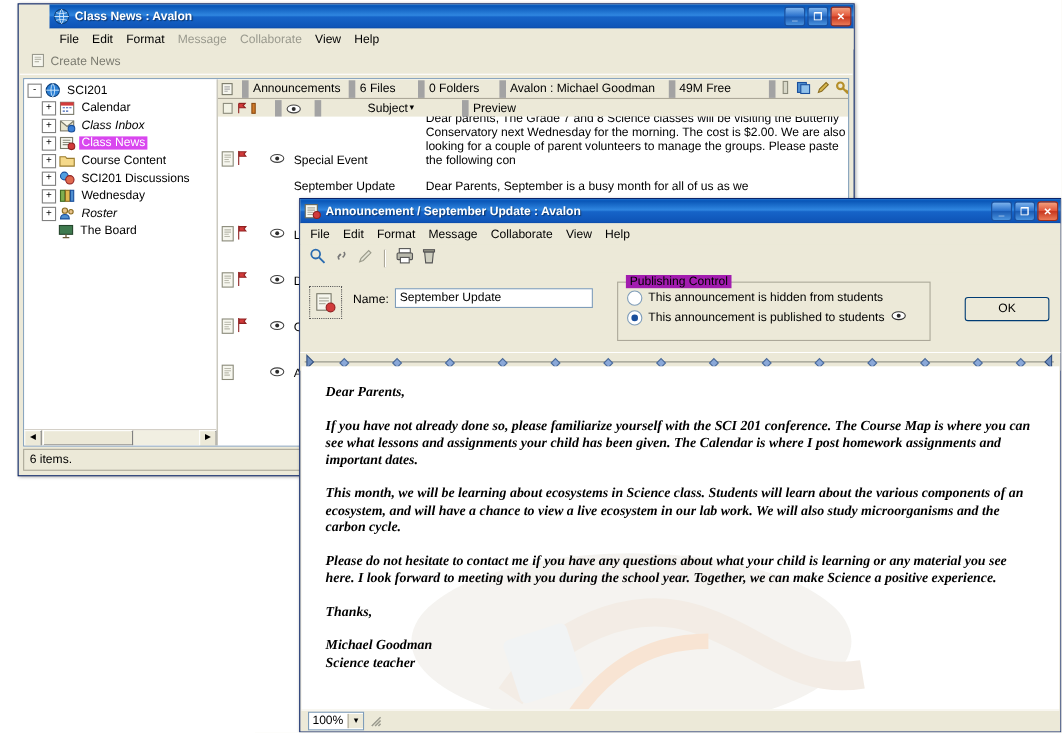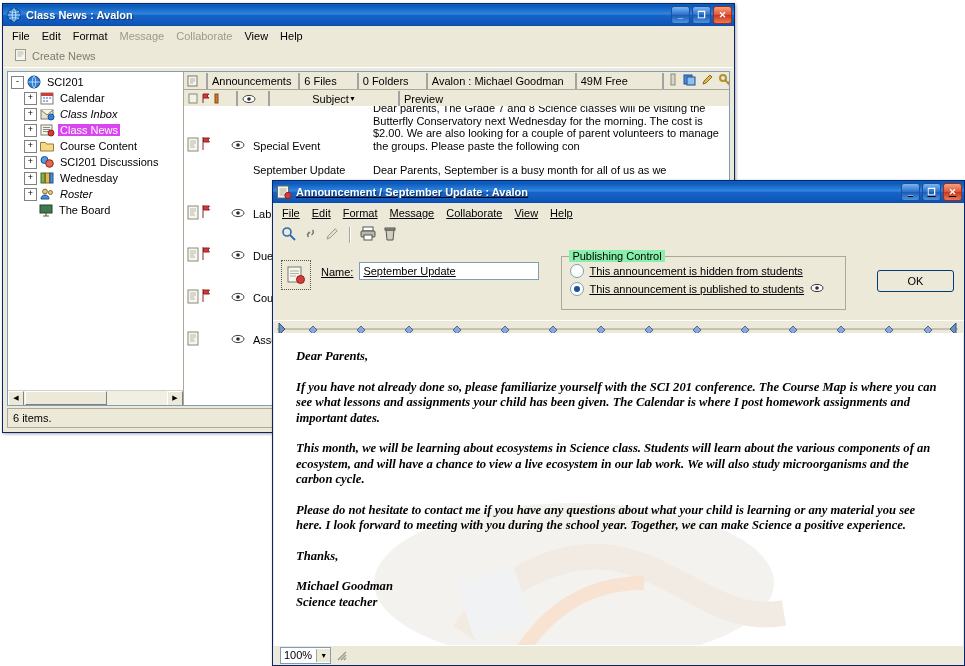--- a/index.html
+++ b/index.html
@@ -80,22 +80,22 @@
   .menubar .mi.disabled { color: #9a9a8e; }
   .tb-sep {
     width: 1px; height: 16px;
     background: #aca899;
     border-right: 1px solid #ffffff;
     margin: 0 2px;
   }
 
   
   #win-classnews {
-    left: 2px; top: 3px;
-    width: 731px; height: 428px;
+    left: 16px; top: 3px;
+    width: 731px; height: 428px; padding-left: 28px;
   }
   .cn-toolbar {
     position: absolute; left: 1px; right: 1px; top: 41px;
     height: 22px;
     display: flex; align-items: center;
     font-size: 11px;
     padding-left: 6px;
     border-bottom: 1px solid #ffffff;
   }
   .createnews-btn {
@@ -182,21 +182,21 @@
   }
   .cn-list-header {
     height: 17px;
     background: #ece9d8;
     display: flex;
     align-items: center;
     font-size: 11px;
     border-bottom: 1px solid #aca899;
   }
   .hcell {
-    border-right: 2px solid #a3a3a3;
+    border-right: 6px solid #a3a3a3;
     height: 16px;
     display: flex; align-items: center;
     padding: 0 4px;
     white-space: nowrap;
     overflow: hidden;
   }
   .cn-col-header {
     height: 17px;
     background: #ece9d8;
     display: flex;
@@ -239,21 +239,21 @@
   .watermark {
     position: absolute;
     left: 0; top: 0; right: 0; bottom: 0;
     opacity: 0.18;
     pointer-events: none;
   }
 
   
   #win-announce {
     left: 272px; top: 180px;
-    width: 691px; height: 484px; text-decoration: underline;
+    width: 691px; height: 484px;
   }
   #win-announce .titlebar {
     background: linear-gradient(to bottom, #0a62c8 0%, #0a57b8 8%, #2f86e0 45%, #1664c8 52%, #0f55b8 92%, #0b4aa6 100%);
   }
   .an-toolbar {
     height: 26px;
     display: flex; align-items: center;
     gap: 7px;
     padding: 0 8px;
     background: #ece9d8;
@@ -292,21 +292,21 @@
     margin-left: 22px;
     margin-top: 4px;
     width: 283px;
     height: 52px;
     border: 1px solid #aca899;
     background: transparent;
   }
   .groupbox > .gb-title {
     position: absolute;
     top: -7px; left: 7px;
-    background: #86efac;
+    background: #a21caf;
     padding: 0 3px;
     font-size: 11px;
   }
   .radio-row {
     display: flex; align-items: center;
     font-size: 11px;
     padding-left: 8px;
     height: 17px;
     margin-top: 5px;
   }

